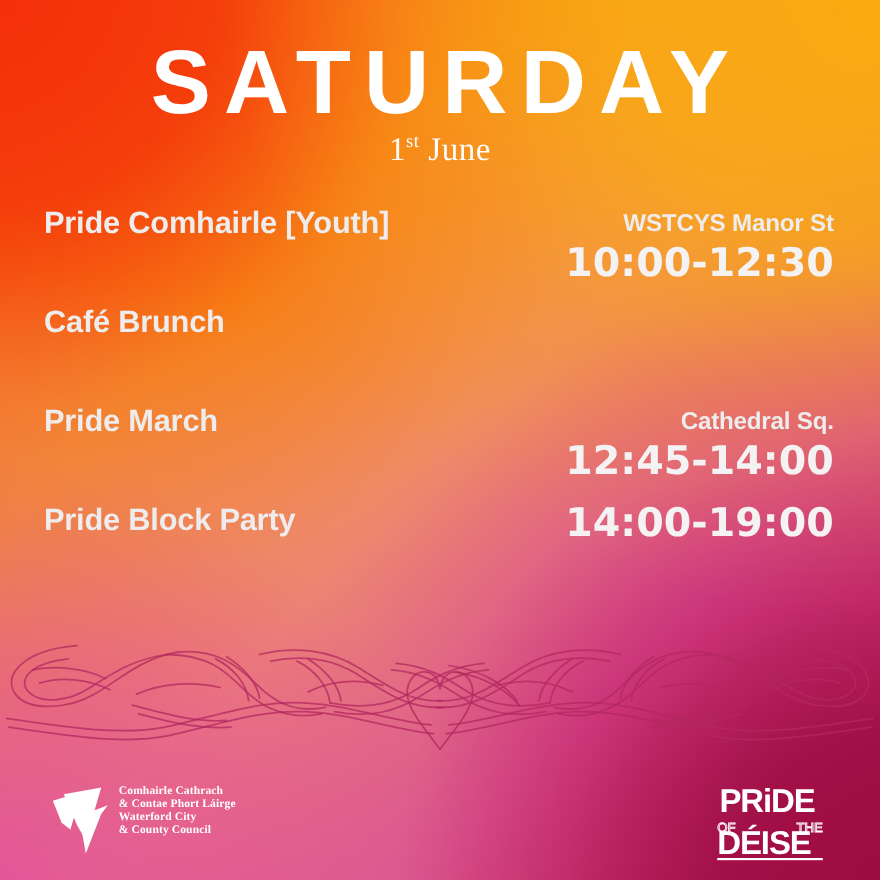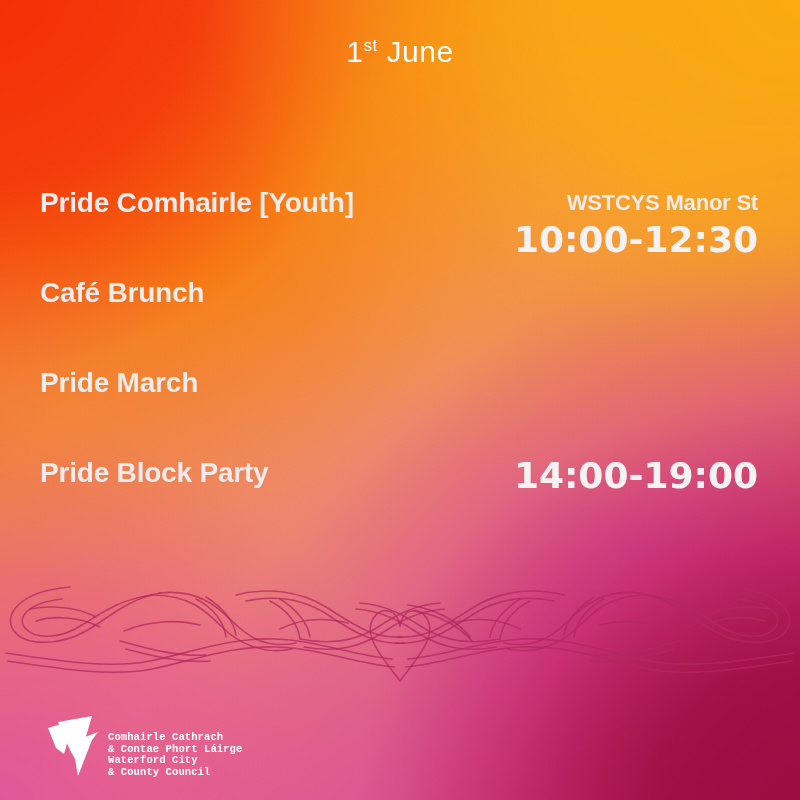--- a/index.html
+++ b/index.html
@@ -35,21 +35,21 @@
     color:#ffffff;
     font-family:"Liberation Sans", sans-serif;
     text-indent:12px;
   }
   #subtitle{
     margin-top:2px;
     font-size:30px;
     line-height:32px;
     font-weight:300;
     color:#fdfdfd;
-    font-family:Liberation Sans, sans-serif;
+    font-family:Liberation Serif, serif;
     letter-spacing:0.5px;
   }
   #subtitle .sup{
     font-size:17px;
     vertical-align:super;
     line-height:0;
   }
 
   
   #schedule{
@@ -103,61 +103,66 @@
   #wcc-logo{
     position:absolute;
     left:48px; top:712px;
     width:270px; height:72px;
   }
   #wcc-mark{
     position:absolute; left:0; top:2px;
     width:52px; height:66px;
   }
   #wcc-text{
-    position:absolute; left:60px; top:20px;
+    position:absolute; left:60px; top:2px;
     color:#ffffff;
     font-size:10.5px;
     line-height:11.6px;
     font-weight:bold;
     letter-spacing:0.1px;
-    font-family:Liberation Mono, monospace;
+    font-family:Liberation Serif, serif;
   }
 
   #deise-logo{
     position:absolute;
     right:42px; top:706px;
     width:120px; height:78px;
   }
   #deise-logo svg{ display:block; width:120px; height:78px; }
 </style>
 </head>
 <body>
 
 <div id="poster">
 
   <div id="title-block">
+    <div id="main-title">SATURDAY</div>
     <div id="subtitle"><span>1</span><span class="sup">st</span> <span>June</span></div>
   </div>
 
   <div id="schedule">
 
     <div class="event-row">
       <div class="ev-name">Pride Comhairle  [Youth]</div>
       <div class="ev-right">
         <div class="ev-venue">WSTCYS Manor St</div>
         <div class="ev-time">10:00-12:30</div>
       </div>
     </div>
 
     <div class="event-row">
       <div class="ev-name">Café Brunch</div>
     </div>
 
     <div class="event-row">
       <div class="ev-name">Pride March</div>
+      <div class="ev-right">
+        <div class="ev-venue">Cathedral Sq.</div>
+        <div class="ev-time">12:45-14:00</div>
+      </div>
     </div>
 
     <div class="event-row">
       <div class="ev-name">Pride Block Party</div>
       <div class="ev-right">
         <div class="ev-time">14:00-19:00</div>
       </div>
     </div>
 
   </div>
@@ -229,14 +234,23 @@
       </svg>
     </div>
     <div id="wcc-text">
       <div>Comhairle Cathrach</div>
       <div>&amp; Contae Phort Láirge</div>
       <div>Waterford City</div>
       <div>&amp; County Council</div>
     </div>
   </div>
 
+  <div id="deise-logo">
+    <svg viewBox="0 0 120 78" xmlns="http://www.w3.org/2000/svg">
+      <text id="t-pride" x="16" y="32" font-family="Liberation Sans, sans-serif" font-size="30" font-weight="bold" fill="#ffffff" letter-spacing="-1">PRiDE</text>
+      <text id="t-of" x="14" y="50" font-family="Liberation Sans, sans-serif" font-size="12" fill="none" stroke="#ffffff" stroke-width="0.8">OF</text>
+      <text id="t-the" x="86" y="50" font-family="Liberation Sans, sans-serif" font-size="12" fill="none" stroke="#ffffff" stroke-width="0.8">THE</text>
+      <text id="t-deise" x="14" y="70" font-family="Liberation Sans, sans-serif" font-size="30" font-weight="bold" fill="#ffffff" letter-spacing="-1">DÉISE</text>
+      <rect x="14" y="74" width="96" height="2" fill="#ffffff"></rect>
+    </svg>
+  </div>
 
 </div>
 
 </body></html>

